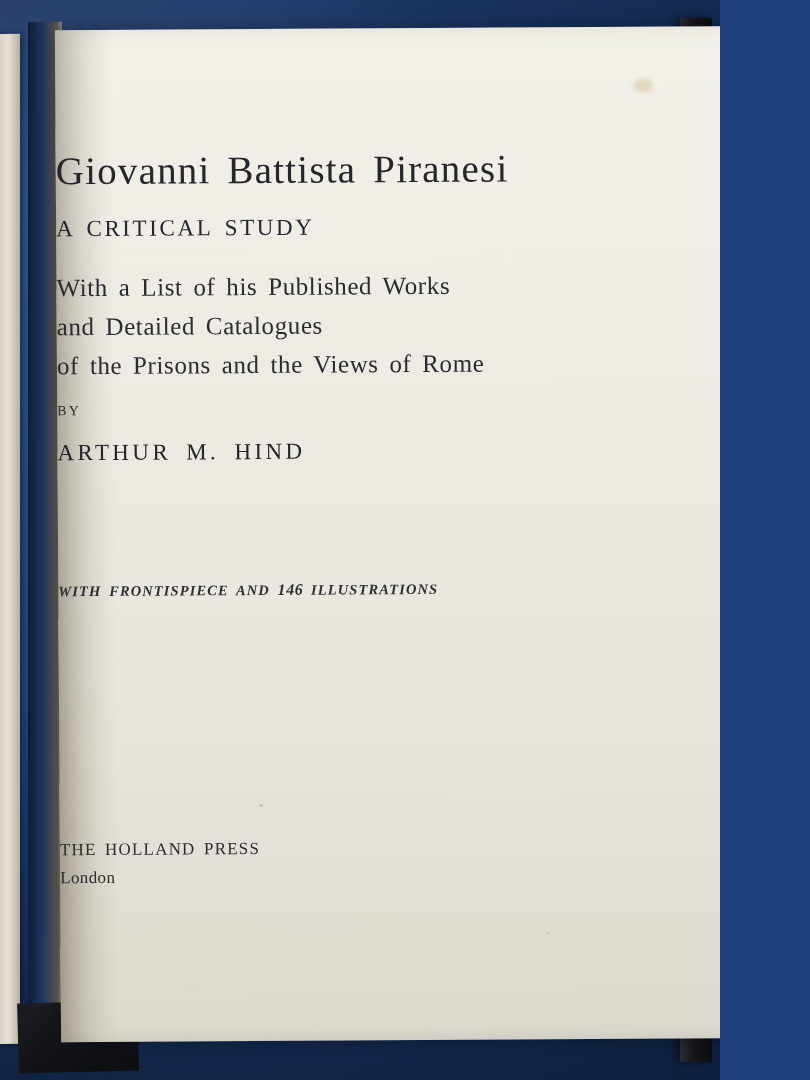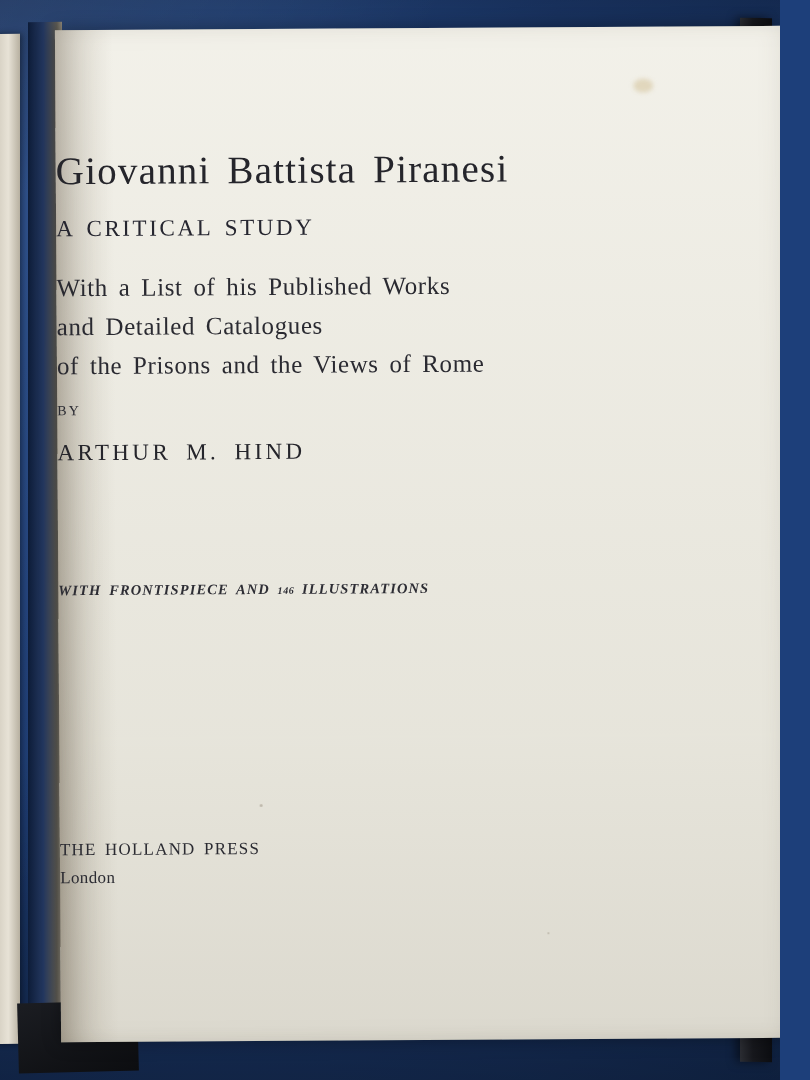--- a/index.html
+++ b/index.html
@@ -10,21 +10,21 @@
     overflow: hidden;
   }
   body {
     background: #1d3f7a;
     font-family: "Liberation Serif", serif;
   }
 
   
   .scene {
     position: relative;
-    width: 780px;
+    width: 720px;
     height: 1080px;
     background:
       radial-gradient(ellipse at 30% 20%, #2a5396 0%, #1f3f78 45%, #16305d 100%);
     overflow: hidden;
   }
 
   
   .cloth-shade {
     position: absolute;
     inset: 0;
@@ -175,21 +175,21 @@
     top: 552px;
     left: 0; right: 0;
     font-size: 14.5px;
     font-style: italic;
     font-weight: bold;
     letter-spacing: 1.1px;
     word-spacing: 3px;
     color: #2d2d34;
   }
   .illus-note .num {
-    font-size: 10px;
+    font-size: 16px;
     letter-spacing: 0.6px;
   }
   .publisher {
     position: absolute;
     top: 810px;
     left: 0; right: 0;
     font-size: 17px;
     letter-spacing: 1.2px;
     word-spacing: 3px;
     color: #2b2b32;

